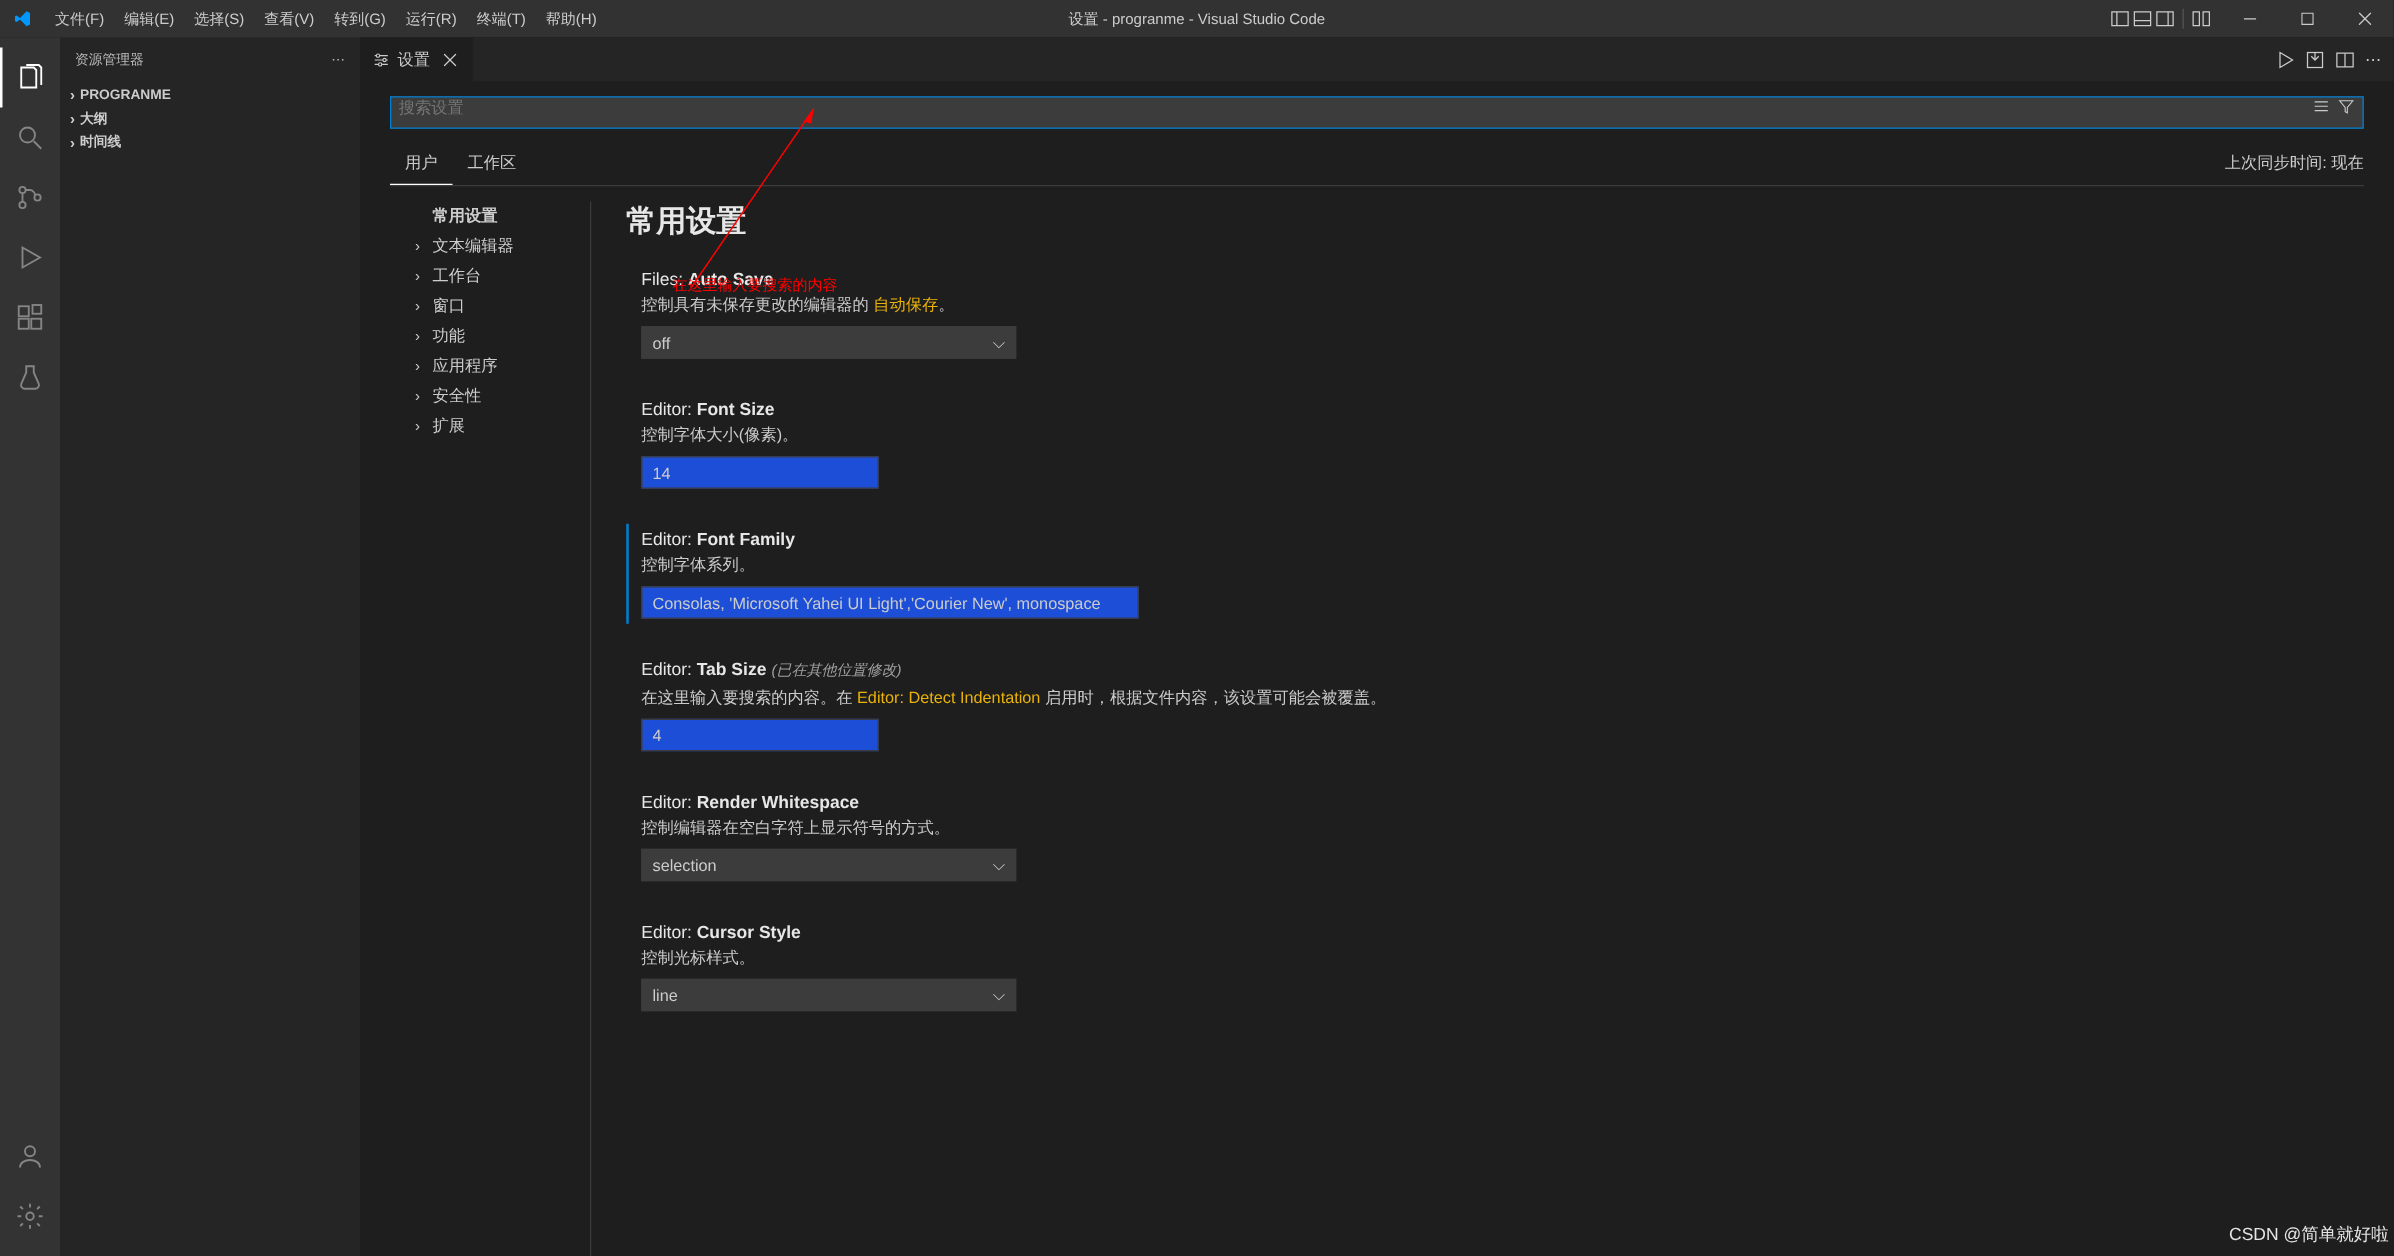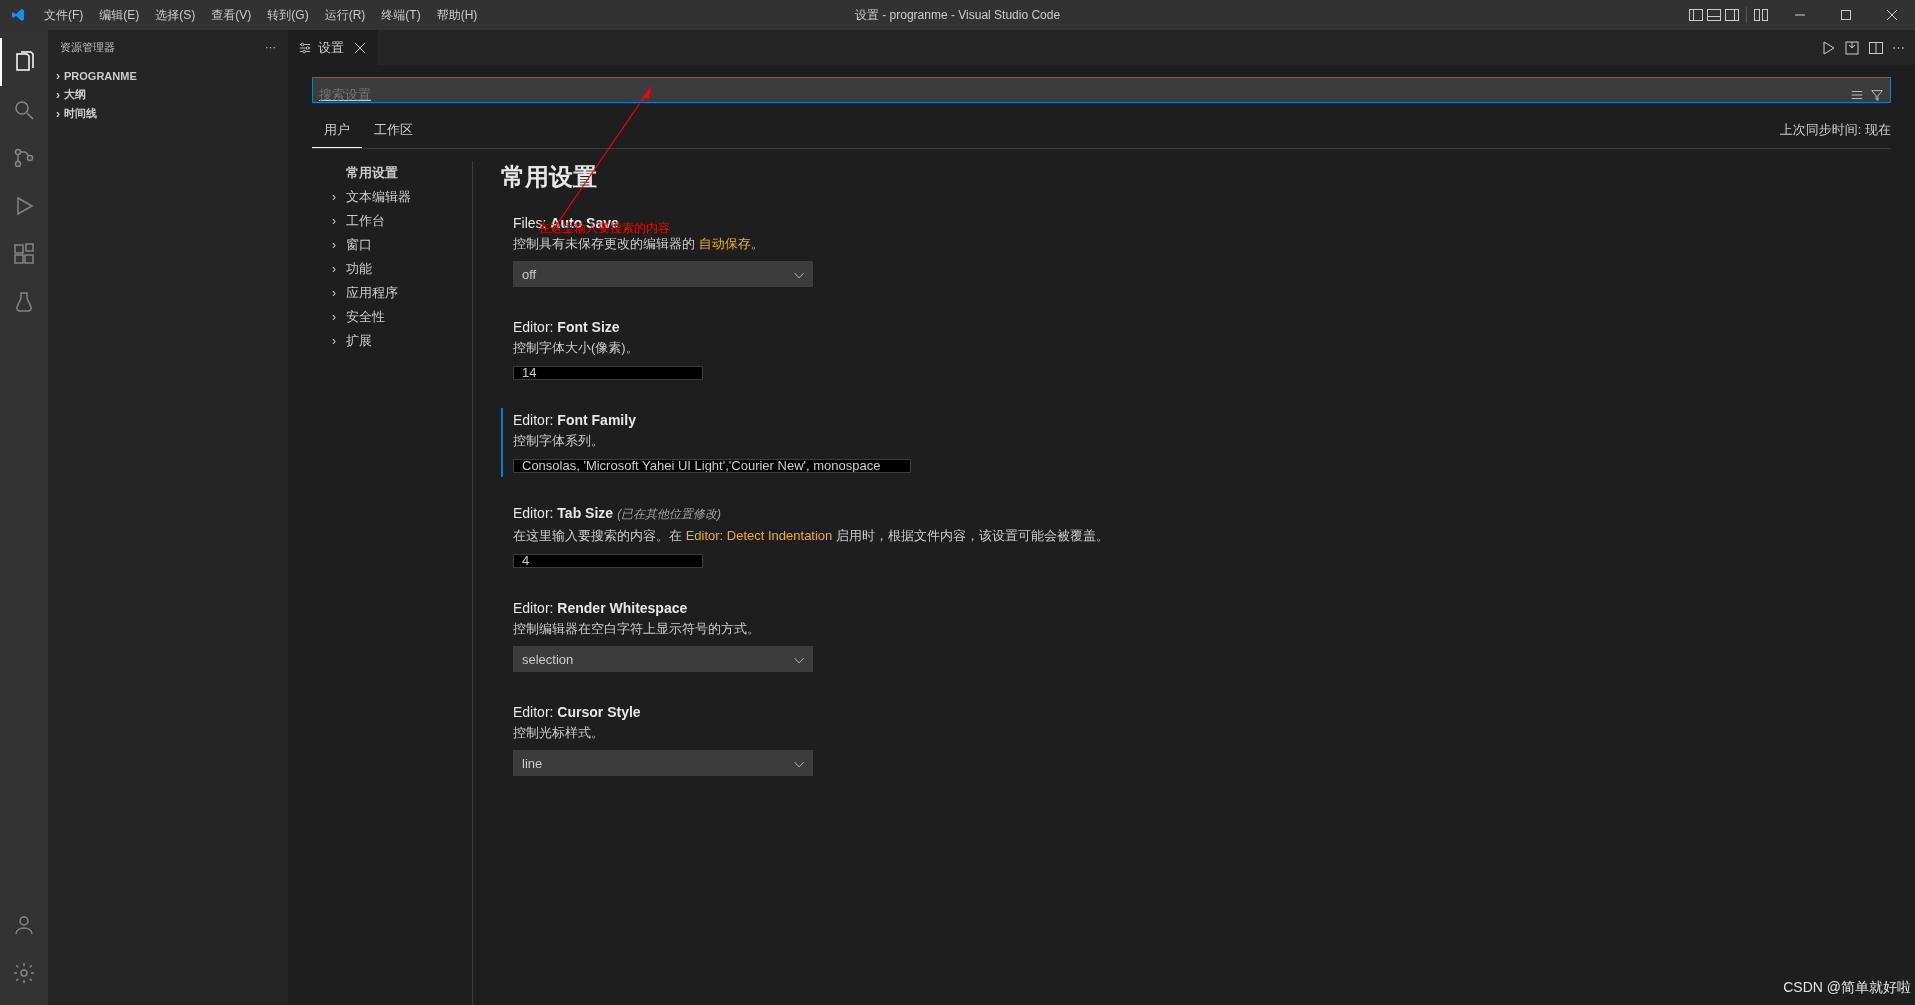--- a/index.html
+++ b/index.html
@@ -24,21 +24,21 @@
 .sidebar-section { padding: 2px 0; }
 .section-header { display: flex; align-items: center; padding: 2px 8px; font-size: 11px; font-weight: bold; color: #cccccc; cursor: pointer; }
 .chevron { margin-right: 4px; font-size: 12px; }
 .editor-area { flex: 1; background: #1e1e1e; display: flex; flex-direction: column; position: relative; }
 .tabs-bar { height: 35px; background: #252526; display: flex; align-items: center; }
 .tab { height: 35px; background: #1e1e1e; display: flex; align-items: center; padding: 0 10px; border-right: 1px solid #252526; }
 .tab-icon { margin-right: 6px; color: #cccccc; }
 .tab-close { margin-left: 8px; width: 16px; height: 16px; display: flex; align-items: center; justify-content: center; }
 .tabs-actions { margin-left: auto; display: flex; gap: 8px; padding-right: 10px; color: #cccccc; }
 .settings-body { flex: 1; display: flex; flex-direction: column; padding: 12px 24px 0 24px; overflow: hidden; }
-.search-box { border: 1px solid #007fd4; background: #3c3c3c; height: 26px; display: flex; align-items: flex-end; padding: 0 6px; position: relative; text-decoration: underline; }
+.search-box { border: 1px solid #007fd4; background: #3c3c3c; height: 26px; display: flex; align-items: flex-start; padding: 0 6px; position: relative; }
 .search-input { flex: 1; background: transparent; border: none; color: #cccccc; font-size: 13px; outline: none; }
 .search-actions { display: flex; gap: 6px; color: #cccccc; }
 .scope-tabs { display: flex; border-bottom: 1px solid #3c3c3c; margin-top: 10px; position: relative; }
 .scope-tab { padding: 8px 12px; font-size: 13px; color: #cccccc; cursor: pointer; }
 .scope-tab.active { border-bottom: 1px solid #ffffff; }
 .sync-status { position: absolute; right: 0; top: 8px; font-size: 13px; color: #cccccc; }
 .settings-content { flex: 1; display: flex; overflow: hidden; margin-top: 12px; }
 .toc { width: 160px; padding-left: 20px; }
 .toc-item { padding: 3px 0; font-size: 13px; color: #cccccc; display: flex; align-items: center; cursor: pointer; }
 .toc-item.active { font-weight: bold; }
@@ -46,21 +46,21 @@
 .settings-list { flex: 1; border-left: 1px solid #3c3c3c; padding-left: 28px; overflow-y: auto; }
 .settings-heading { font-size: 24px; font-weight: 600; color: #e7e7e7; margin-bottom: 18px; }
 .setting-item { margin-bottom: 24px; padding: 4px 0 4px 12px; }
 .setting-item.highlighted { border-left: 2px solid #007fd4; padding-left: 10px; }
 .setting-title { font-size: 14px; color: #e7e7e7; margin-bottom: 4px; }
 .setting-title .bold { font-weight: 600; }
 .modified-hint { font-style: italic; color: #a0a0a0; margin-left: 4px; font-size: 12px; margin-top: 24px; }
 .setting-desc { font-size: 13px; color: #cccccc; margin-bottom: 8px; }
 .setting-desc a { color: #eab308; text-decoration: none; }
 .select-box { background: #3c3c3c; border: 1px solid #3c3c3c; height: 26px; width: 300px; display: flex; align-items: center; justify-content: space-between; padding: 0 8px; font-size: 13px; }
-.input-box { background: #000000; border: 1px solid #3c3c3c; height: 14px; padding: 0 8px; font-size: 13px; color: #cccccc; outline: none; }
+.input-box { background: #1d4ed8; border: 1px solid #3c3c3c; height: 26px; padding: 0 8px; font-size: 13px; color: #cccccc; outline: none; }
 .input-narrow { width: 190px; }
 .input-wide { width: 398px; }
 .annotation { position: absolute; color: #ff0000; font-size: 12px; pointer-events: none; }
 .watermark { position: absolute; right: 4px; bottom: 8px; color: #e5e5e5; font-size: 14px; }
 svg { display: block; }
 </style>
 </head>
 <body>
 
 <div class="titlebar">

